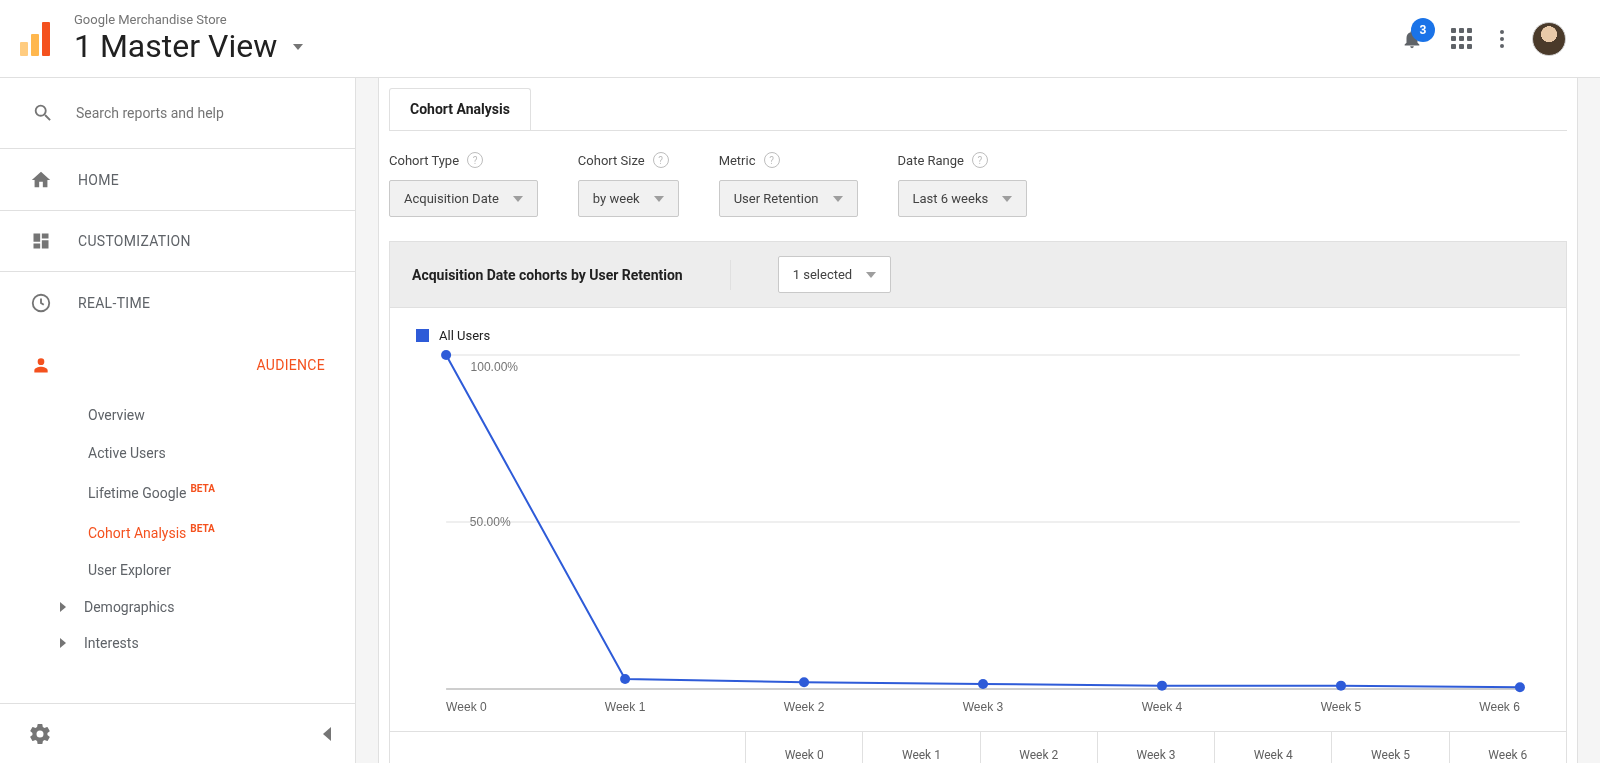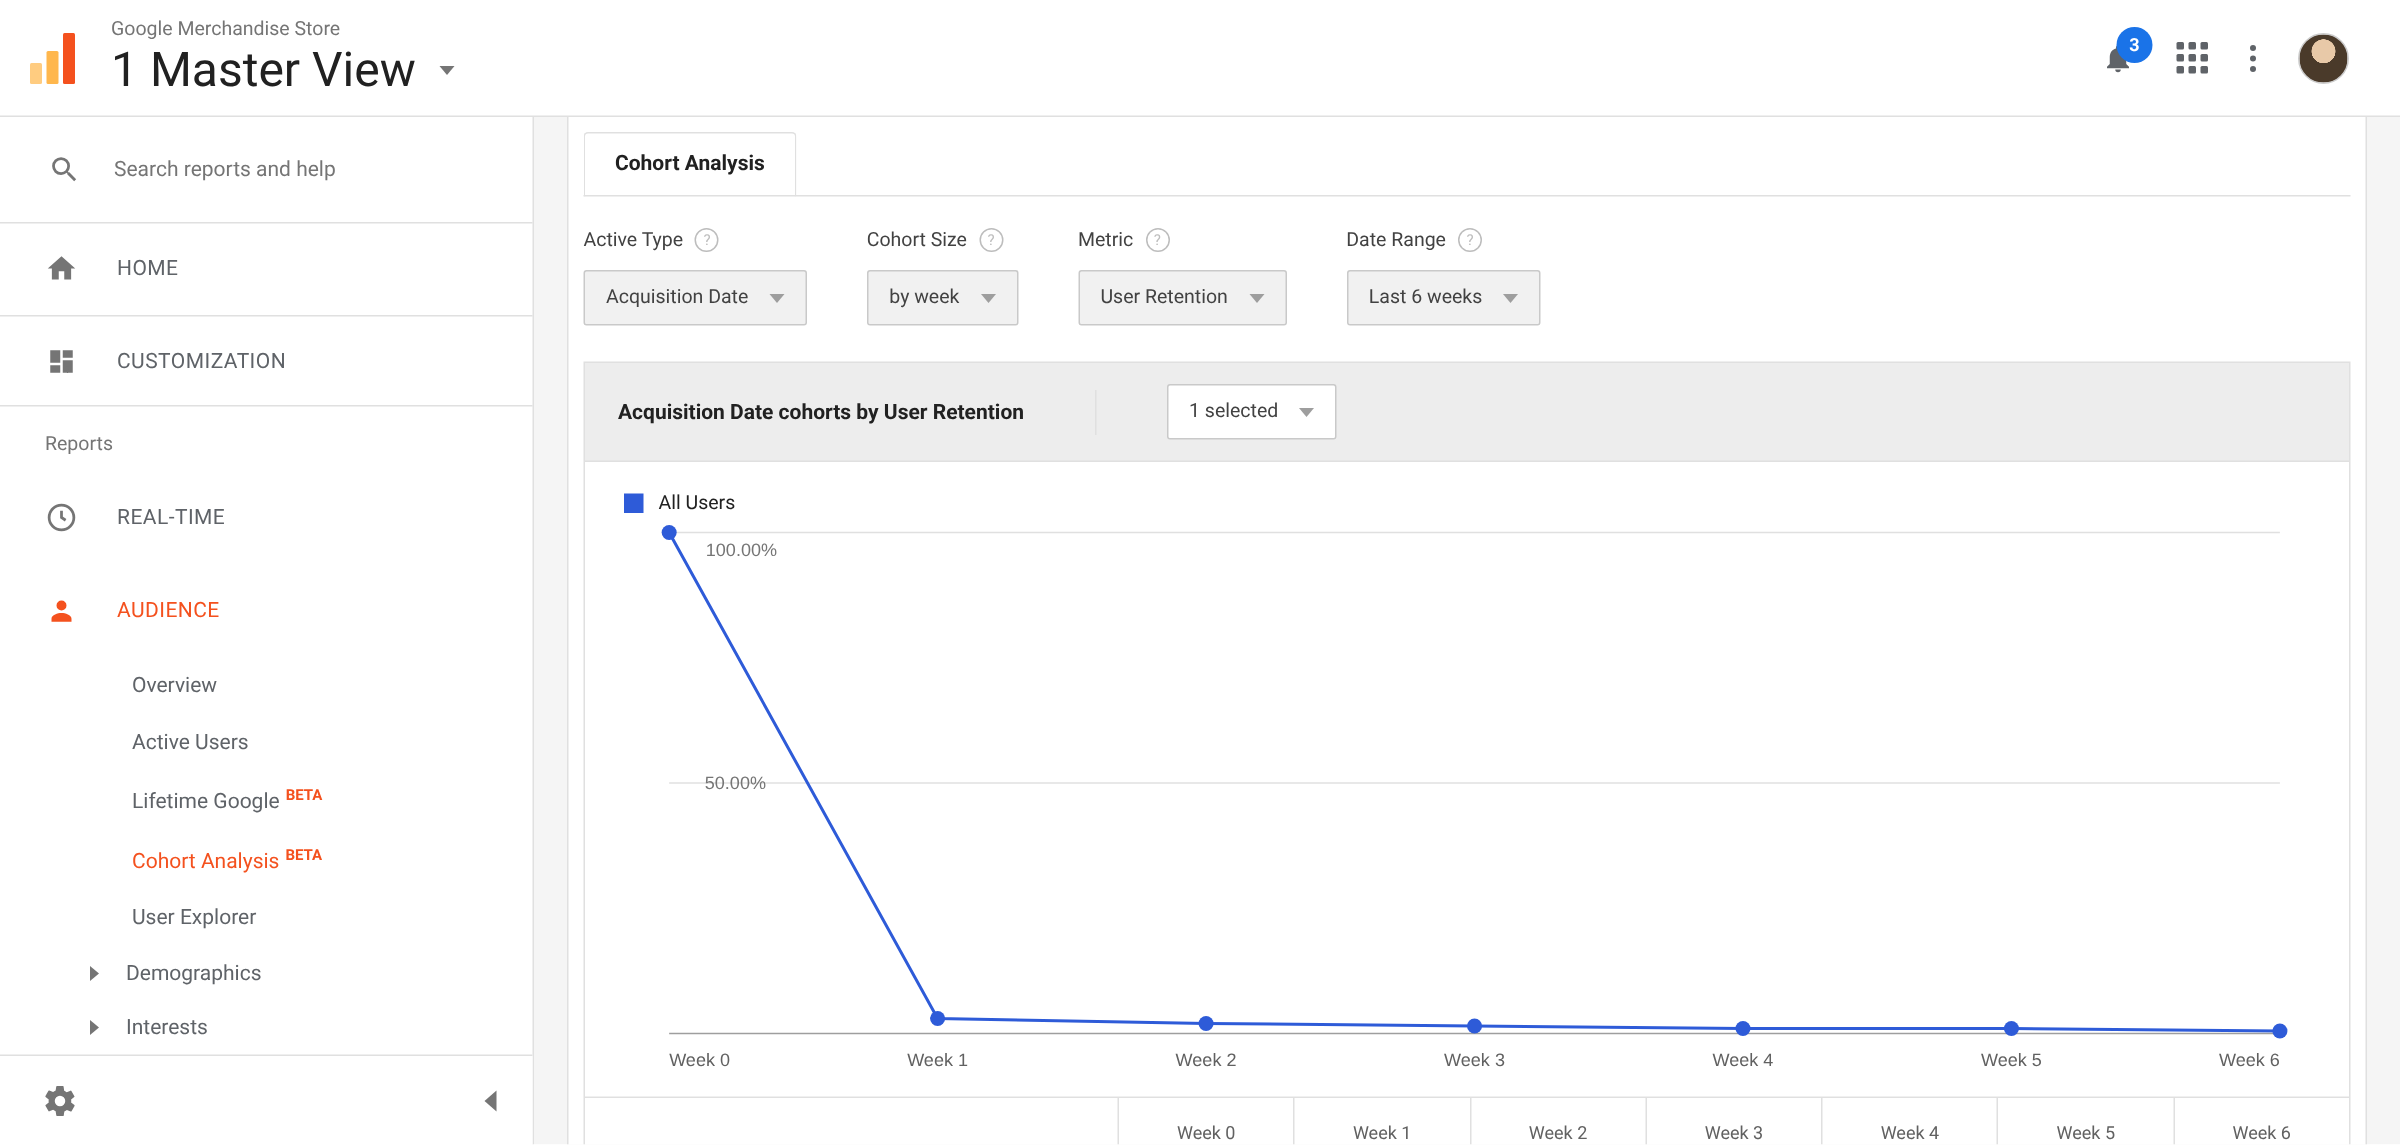--- a/index.html
+++ b/index.html
@@ -46,21 +46,21 @@
   .main{flex:1;background:var(--bg);overflow:hidden;}
   
   
   .search{display:flex;align-items:center;gap:22px;padding:24px 30px 24px 32px;}
   .search svg{fill:var(--txt-light);}
   .search .ph{color:var(--txt-light);font-size:14px;}
   .nav-item{display:flex;align-items:center;gap:26px;padding:0 30px;height:62px;color:var(--txt-med);font-size:14px;letter-spacing:.3px;}
   .nav-item.border-t{border-top:1px solid var(--border);}
   .nav-item.border-b{border-bottom:1px solid var(--border);}
   .nav-item .ico{width:22px;display:flex;justify-content:center;}
-  .nav-item.active{color:var(--ga-orange);}
+  .nav-item.active{color:var(--ga-orange);justify-content:space-between;}
   .nav-item.active .ico svg{fill:var(--ga-orange);}
   .reports-hdr{padding:18px 30px 10px 30px;color:var(--txt-light);font-size:13px;}
   .subnav{padding-left:78px;}
   .subnav a{display:block;padding:11px 0;color:var(--txt-med);font-size:14px;text-decoration:none;margin-left:10px;}
   .subnav a.sel{color:var(--ga-orange);}
   .beta{color:var(--ga-orange);font-size:10px;font-weight:700;vertical-align:super;margin-left:4px;}
   .subgroup{display:flex;align-items:center;gap:18px;padding:10px 0 10px 48px;color:var(--txt-med);font-size:14px;margin-left:12px;}
   .tri{width:0;height:0;border-top:5px solid transparent;border-bottom:5px solid transparent;border-left:6px solid var(--txt-light);}
   .sidebar-footer{margin-top:auto;height:60px;border-top:1px solid var(--border);display:flex;align-items:center;justify-content:space-between;padding:0 24px 0 28px;background:#fff;}
   .sidebar-footer svg{fill:var(--txt-light);}
@@ -161,21 +161,20 @@
     </div>
     <div class="nav-item border-t border-b">
       <span class="ico">
           <svg width="20" height="20" viewBox="0 0 24 24" fill="#757575">
             <path d="M3 3h8v10H3V3zm10 0h8v6h-8V3zM3 15h8v6H3v-6zm10-4h8v10h-8V11z"></path>
             <text x="14" y="22" font-size="10" fill="#757575">+</text>
           </svg>
         </span>
       <span>CUSTOMIZATION</span>
     </div>
-    <div class="reports-hdr">Reports</div>
     <div class="nav-item">
       <span class="ico">
           <svg width="22" height="22" viewBox="0 0 24 24" fill="none" stroke="#757575" stroke-width="2">
             <circle cx="12" cy="12" r="9"></circle>
             <path d="M12 7v5l3 2"></path>
           </svg>
         </span>
       <span>REAL-TIME</span>
     </div>
     <div class="nav-item active">
@@ -214,21 +213,21 @@
   <div class="main">
     <div class="content">
       <div class="tabbar">
         <div class="tab">Cohort Analysis</div>
         <div class="divider"></div>
       </div>
 
       <div class="controls">
         <div class="ctl-group">
           <div class="ctl-label">
-              <span>Active Type</span>
+              <span>Cohort Type</span>
               <span class="help">?</span>
             </div>
           <div class="select">
               <span>Acquisition Date</span>
               <span class="caret"></span>
             </div>
         </div>
         <div class="ctl-group">
           <div class="ctl-label">
               <span>Cohort Size</span>

